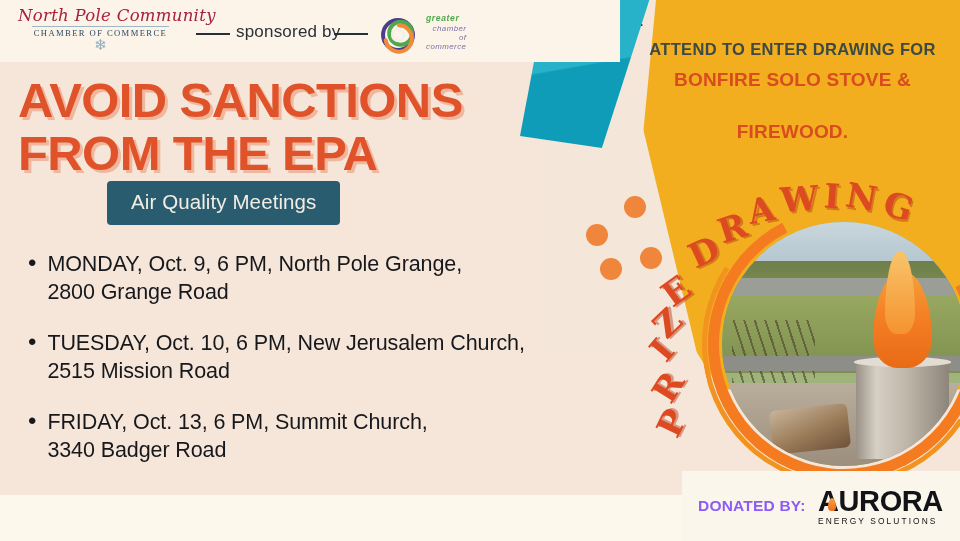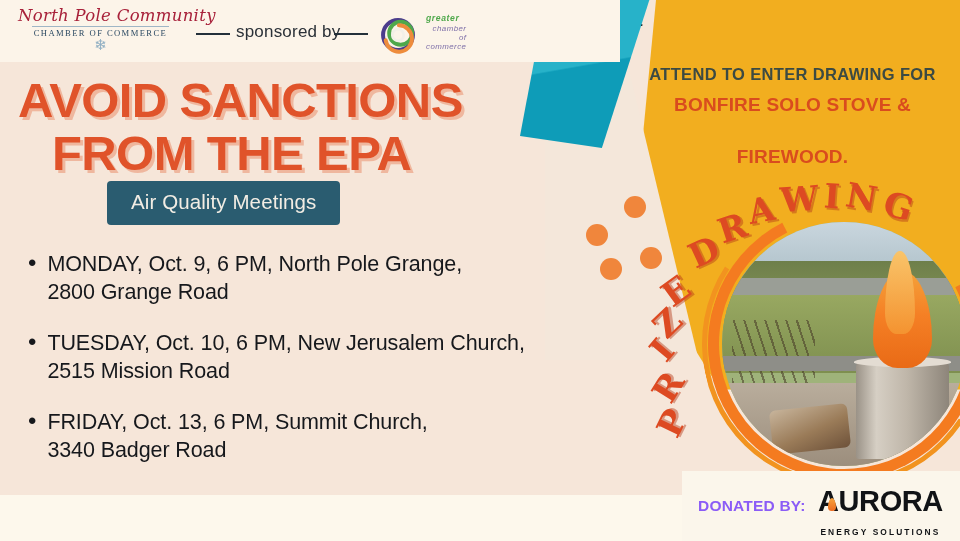--- a/index.html
+++ b/index.html
@@ -106,21 +106,21 @@
   .dot { position: absolute; border-radius: 50%; background: #F0863C; z-index: 3; }
 
   
   .title-block { position: absolute; left: 18px; top: 74px; z-index: 5; }
   .title-line {
     font-size: 49px; font-weight: bold; color: #E0532A;
     letter-spacing: -.6px; line-height: 53px;
     text-shadow: 3px 3px 0 rgba(233,143,109,0.55);
     white-space: nowrap;
   }
-  .title-line.l2 { margin-left: 34px; }
+  .title-line.l2 { }
 
   .badge {
     position: absolute; left: 107px; top: 181px; z-index: 5;
     background: #2A5C70; color: #F2EDE4;
     font-size: 20.5px; letter-spacing: .1px;
     padding: 9px 24px 11px 24px;
     border-radius: 4px;
   }
 
   
@@ -128,21 +128,21 @@
   .meet-item { display: flex; margin-bottom: 23px; }
   .meet-bullet {
     font-size: 24px; line-height: 29px; color: #16181C;
     margin-right: 11px; margin-top: -2px;
   }
   .meet-txt { font-size: 21.5px; line-height: 28px; color: #16181C; letter-spacing: -.1px; }
 
   
   .attend {
     position: absolute; left: 630px; top: 40px; width: 325px;
-    text-align: center; z-index: 5; margin-top: 25px;
+    text-align: center; z-index: 5;
   }
   .attend-top {
     font-size: 16.5px; font-weight: bold; color: #3C4A43;
     letter-spacing: .35px;
   }
   .attend-prize {
     margin-top: 8px;
     font-size: 19px; font-weight: bold; color: #D94C1E;
     line-height: 26px; letter-spacing: .2px;
   }
@@ -243,22 +243,22 @@
   .donated-by {
     position: absolute; left: 16px; top: 26px;
     font-size: 15.5px; font-weight: bold; color: #8b5cf6; letter-spacing: .2px;
   }
   .aurora { position: absolute; left: 136px; top: 15px; }
   .aurora-word {
     font-size: 29px; font-weight: bold; color: #111316;
     letter-spacing: -.4px; line-height: 30px; white-space: nowrap;
   }
   .aurora-sub {
-    font-size: 8.4px; font-weight: bold; color: #111316;
-    letter-spacing: 2.1px; text-align: center; margin-top: 11px;
+    font-size: 8.4px; font-weight: normal; color: #111316;
+    letter-spacing: 2.1px; margin-top: 0;
   }
   .aurora-flame {
     position: absolute; left: 10px; top: 12px; width: 8px; height: 13px;
     background: linear-gradient(180deg,#F7A23B 0%, #EE6B1F 100%);
     border-radius: 50% 50% 45% 45% / 72% 72% 28% 28%;
   }
 </style>
 </head>
 <body>
 

